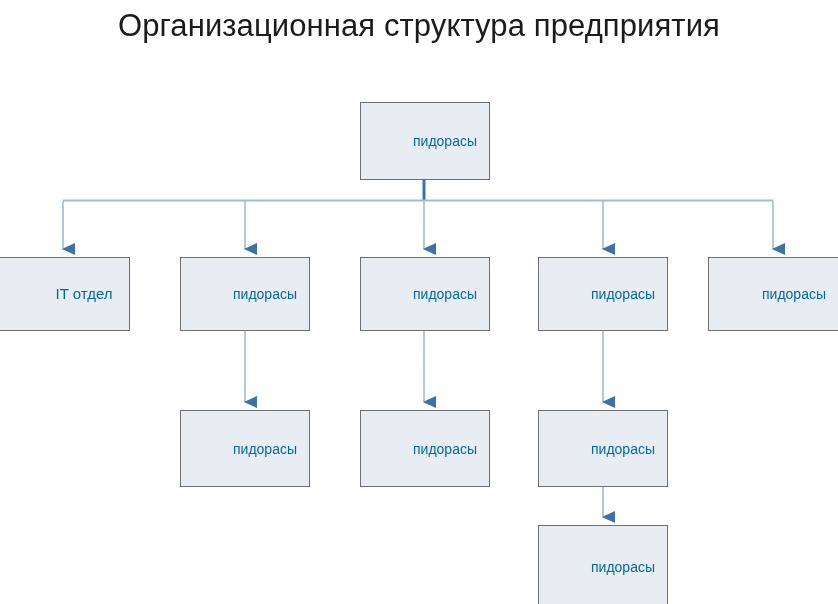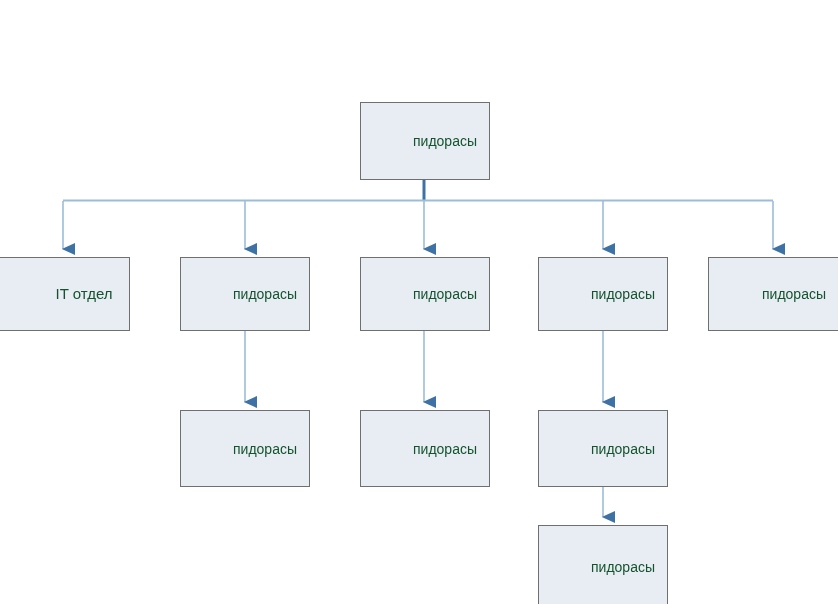--- a/index.html
+++ b/index.html
@@ -46,21 +46,21 @@
 
   
   .node {
     position: absolute;
     box-sizing: border-box;
     background: #e8edf4;
     border: 1.6px solid #6f6f6f;
     display: flex;
     align-items: center;
     justify-content: center;
-    color: #14532d;
+    color: #0369a1;
     font-size: 14px;
     line-height: 18px;
     text-align: center;
     white-space: nowrap;
     padding-left: 40px;
   }
   .node-label {
     display: block;
   }
   .node.root       { left: 360px; top: 102px; width: 130px; height: 78px; }
@@ -72,20 +72,21 @@
   .node.r3c1       { left: 180px; top: 410px; width: 130px; height: 77px; }
   .node.r3c2       { left: 360px; top: 410px; width: 130px; height: 77px; }
   .node.r3c3       { left: 538px; top: 410px; width: 130px; height: 77px; }
   .node.r4c1       { left: 538px; top: 525px; width: 130px; height: 84px; }
 </style>
 </head>
 <body>
 
 <div id="stage">
 
+  <div id="chart-title">Организационная структура предприятия</div>
 
   <svg id="connectors" viewBox="0 0 838 604">
     <defs>
       <marker id="arrow" viewBox="0 0 12 12" refX="6" refY="10" markerWidth="9" markerHeight="9" orient="auto-start-reverse">
         <path d="M 1 0 L 11 0 L 6 11 Z" fill="#3f72a4"></path>
       </marker>
     </defs>
 
     <path d="M 424 180 L 424 201" fill="none" stroke="#3f72a4" stroke-width="3"></path>
 

